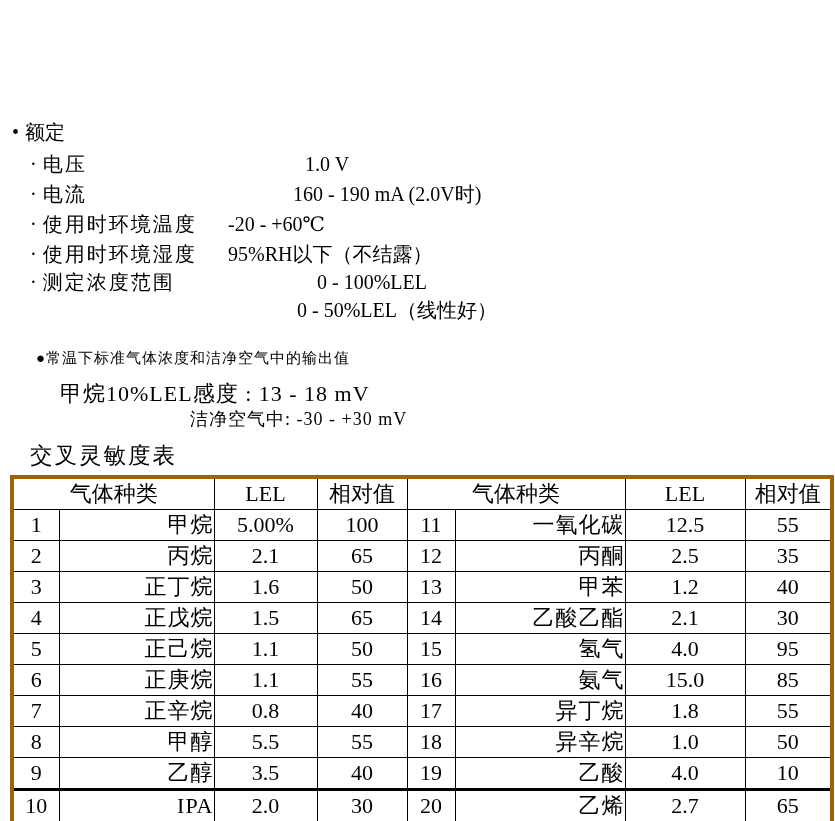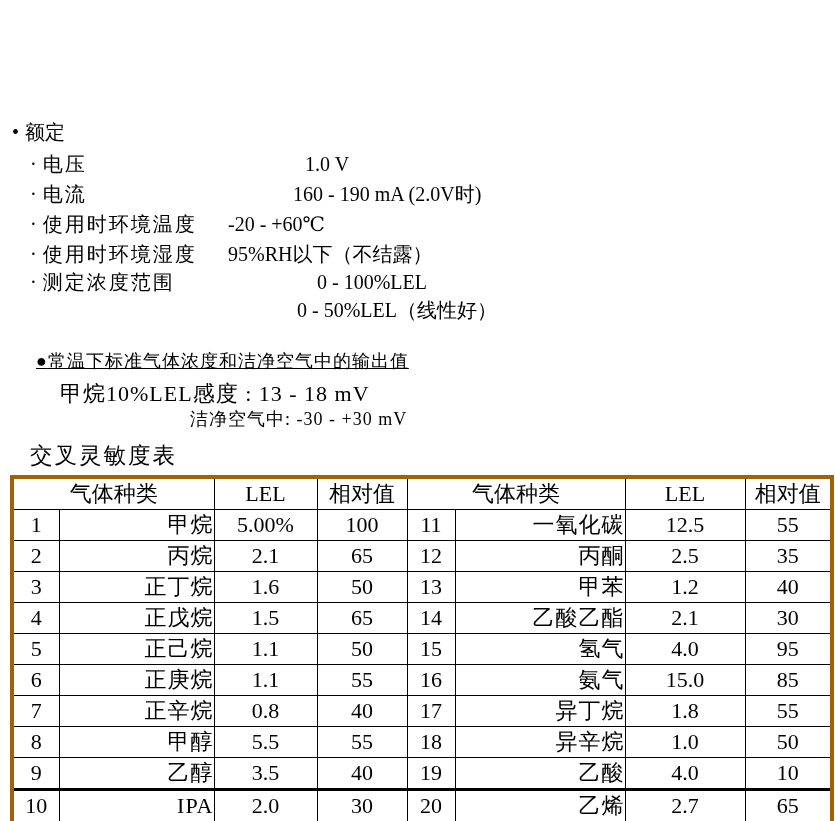--- a/index.html
+++ b/index.html
@@ -39,21 +39,21 @@
   .bullet { display: inline-block; margin-right: 6px; }
   .spec-label { letter-spacing: 2px; margin-top: 28px; }
   .spec-value { position: absolute; top: 0; white-space: nowrap; }
   .v1 { left: 293px; }
   .v2 { left: 281px; }
   .v3 { left: 216px; }
   .v4 { left: 216px; }
   .v5 { left: 305px; }
   .v6 { left: 285px; }
   
-  .out-title { position: absolute; top: 349px; left: 36px; font-size: 18px; white-space: nowrap; letter-spacing: 1px; text-decoration: underline; }
+  .out-title { position: absolute; top: 349px; left: 36px; font-size: 15px; white-space: nowrap; letter-spacing: 1px; }
   .out-line1 { position: absolute; top: 379px; left: 60px; font-size: 22px; white-space: nowrap; letter-spacing: 1px; }
   .out-line2 { position: absolute; top: 407px; left: 190px; font-size: 18px; white-space: nowrap; letter-spacing: 1px; }
   
   .tbl-title { position: absolute; top: 440px; left: 30px; font-size: 22.5px; letter-spacing: 2px; }
   table.cross {
     position: absolute;
     top: 475px; left: 10px;
     border-collapse: collapse;
     table-layout: fixed;
     width: 820px;

